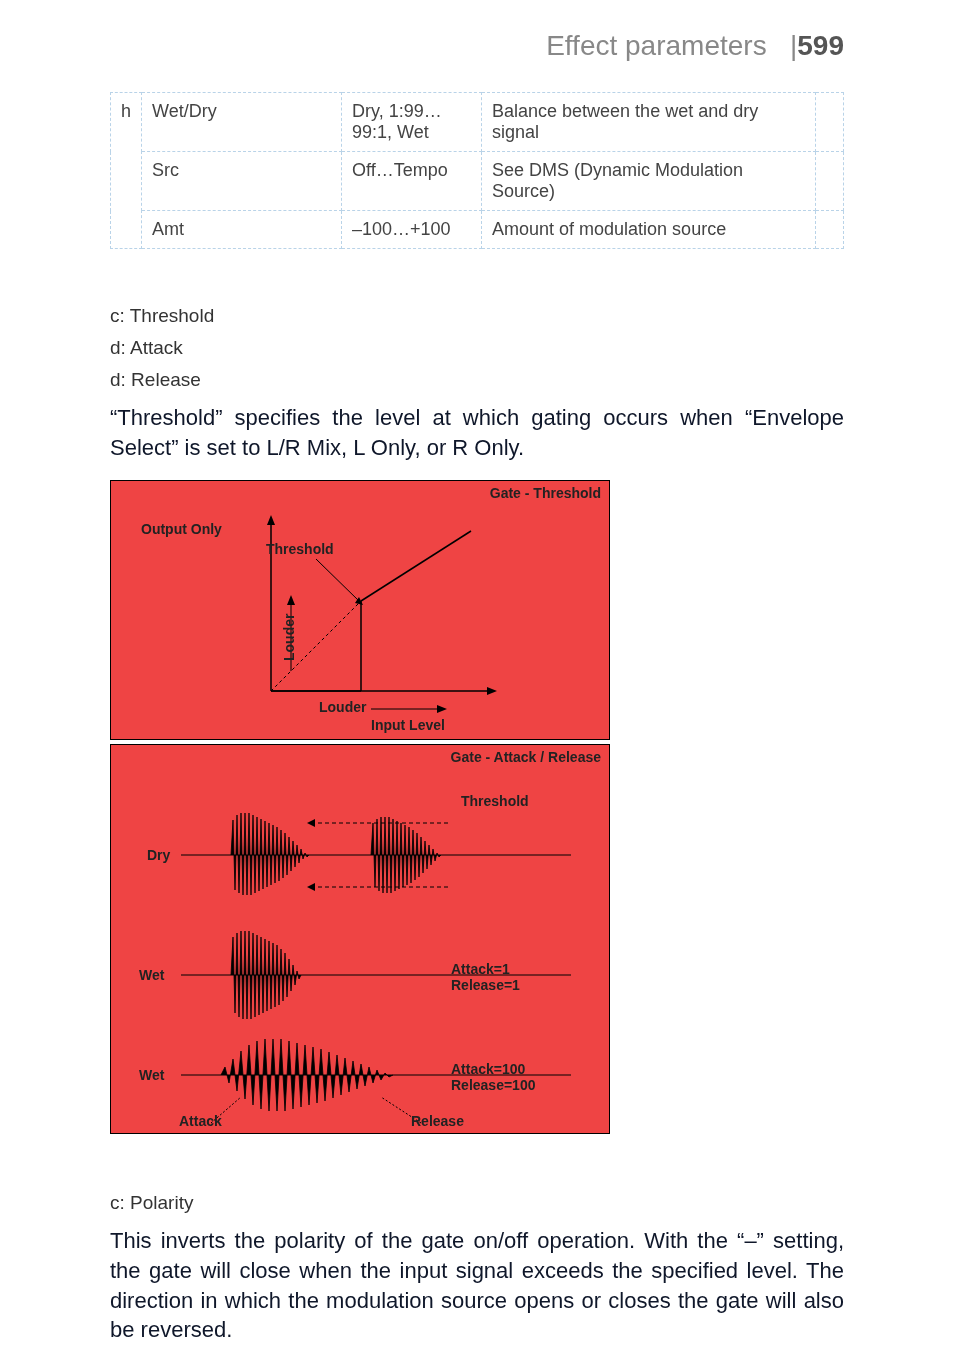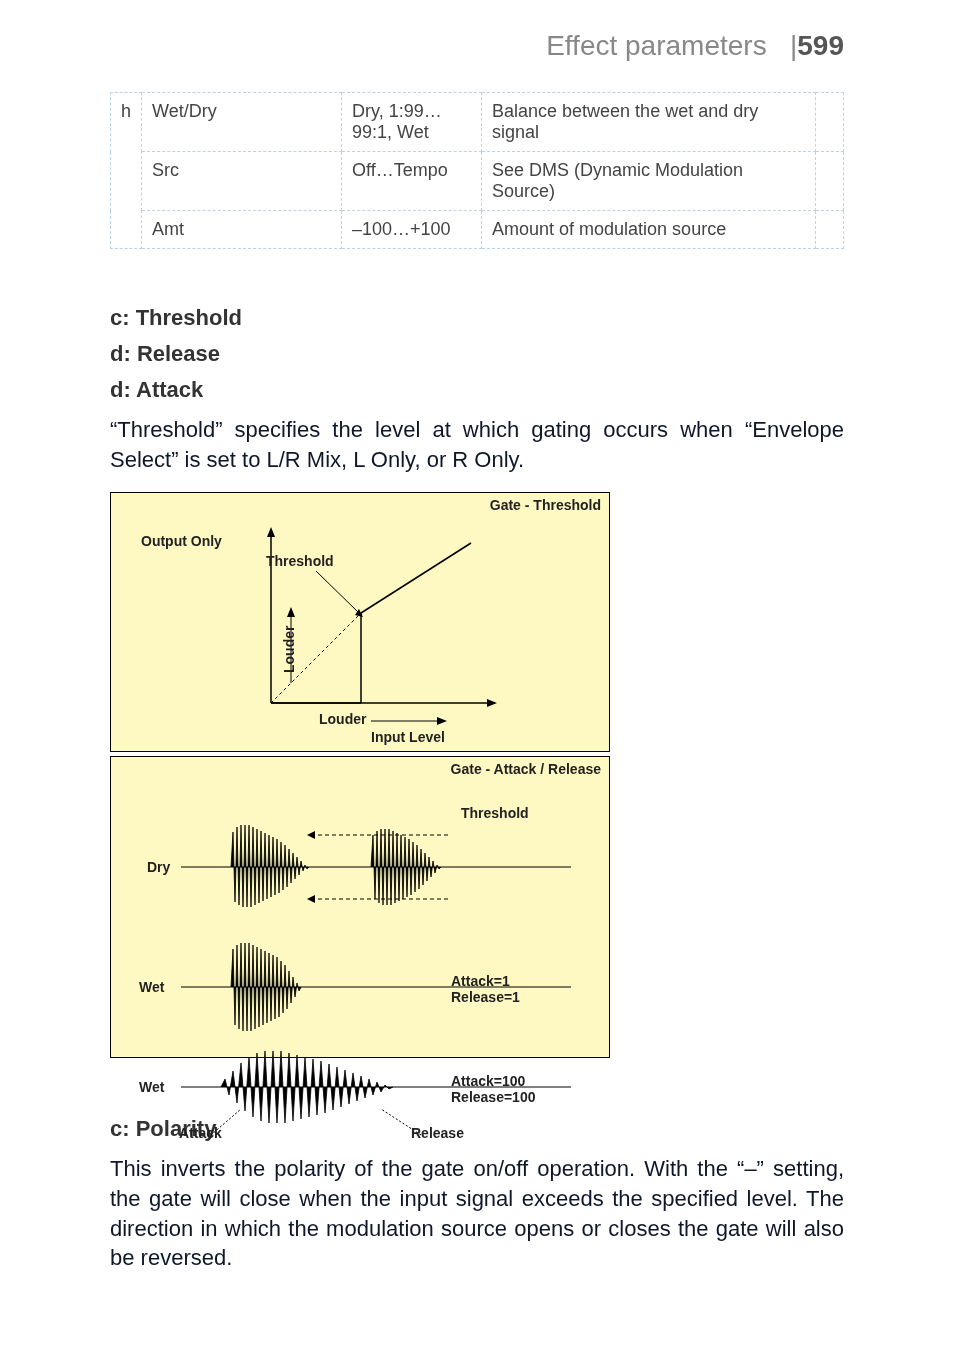--- a/index.html
+++ b/index.html
@@ -6,27 +6,27 @@
   html, body { width: 954px; background: #fff; font-family: Arial, Helvetica, sans-serif; color: #222; }
   .page { width: 954px; padding: 30px 110px 40px 110px; }
   .header-right { text-align: right; color: #888; font-size: 28px; margin-bottom: 30px; }
   .header-right .pgnum { font-weight: 700; color: #555; }
   table.parm { width: 100%; border-collapse: collapse; font-size: 18px; color: #444; }
   table.parm td { border: 1px dashed #b9d3e8; padding: 8px 10px; vertical-align: top; }
   table.parm td.colA { width: 28px; text-align: center; }
   table.parm td.colB { width: 200px; }
   table.parm td.colC { width: 140px; }
   table.parm td.colE { width: 28px; }
-  .sechead { font-weight: 700; font-size: 22px; color: #333; margin-top: 28px; margin-bottom: 6px; }
+  .sechead { font-weight: 400; font-size: 19px; color: #333; margin-top: 28px; margin-bottom: 6px; }
   .para { font-size: 22px; color: #0f172a; line-height: 1.35; text-align: justify; margin-top: 12px; }
   .diagram-wrap { margin-top: 18px; }
-  .diagram-box { border: 1.5px solid #000; background: #fef9c3; position: relative; }
+  .diagram-box { border: 1.5px solid #000; background: #ef4444; position: relative; }
   .diagram-title { position: absolute; top: 4px; right: 8px; font-weight: 700; font-size: 14px; }
   .gate-thr { width: 500px; height: 260px; }
-  .gate-ar  { width: 500px; height: 302px; margin-top: 4px; }
+  .gate-ar  { width: 500px; height: 390px; margin-top: 4px; }
   .axis-label { position: absolute; font-weight: 700; font-size: 14px; }
 </style>
 </head>
 <body>
 
 <div class="page">
 
   <div class="header-right">
     <span>Effect parameters</span>
     &nbsp;&nbsp;<span>|</span><span class="pgnum">599</span>
@@ -52,22 +52,22 @@
       <td class="colC">–100…+100</td>
       <td>Amount of modulation source</td>
       <td class="colE"></td>
     </tr>
   </tbody>
     </table>
 
   <div style="height:28px"></div>
 
   <div class="sechead">c: Threshold</div>
+  <div class="sechead" style="margin-top:10px">d: Attack</div>
   <div class="sechead" style="margin-top:10px">d: Release</div>
-  <div class="sechead" style="margin-top:10px">d: Attack</div>
 
   <p class="para">“Threshold” specifies the level at which gating occurs when “Envelope Select” is set to L/R Mix, L Only, or R Only.</p>
 
   <div class="diagram-wrap">
     <div class="diagram-box gate-thr">
       <span class="diagram-title">Gate - Threshold</span>
 
       <span class="axis-label" style="left:30px; top:40px;">Output Only</span>
 
       <svg width="500" height="260" style="position:absolute;left:0;top:0;">

